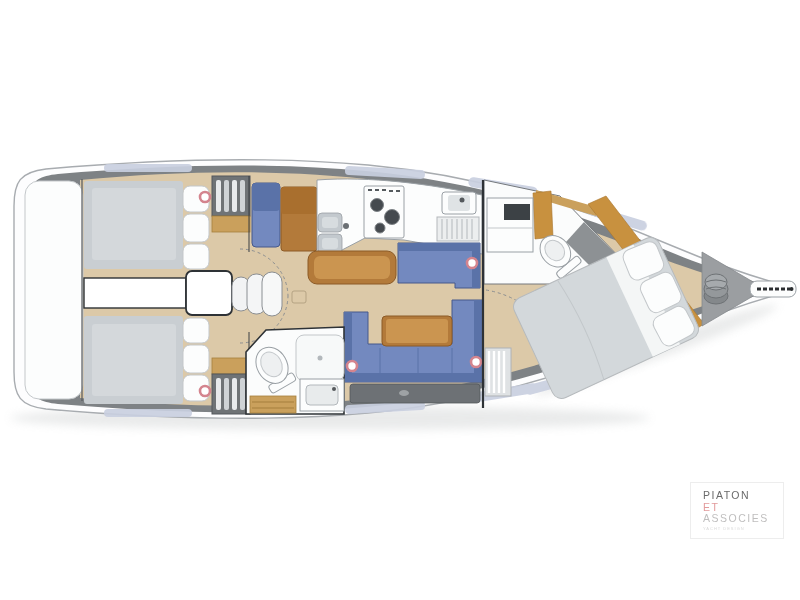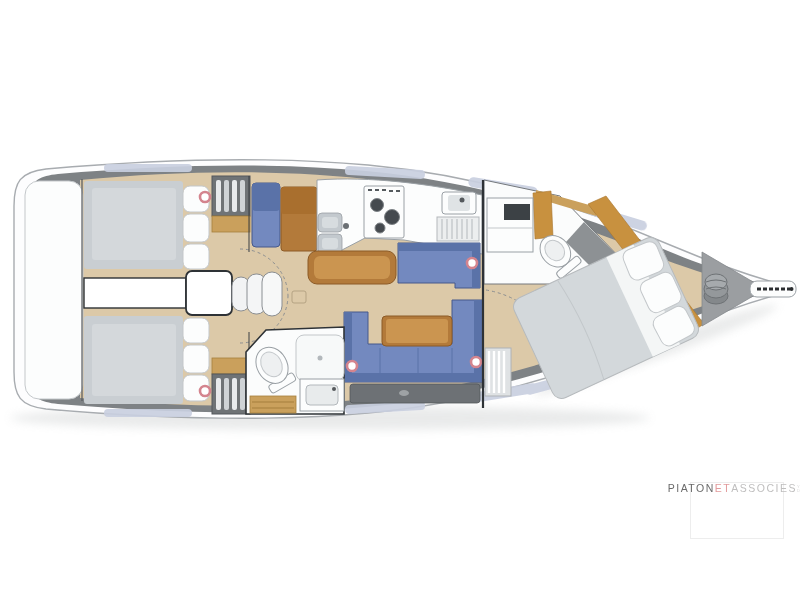--- a/index.html
+++ b/index.html
@@ -30,21 +30,21 @@
   .c-steel{fill:var(--steel-gray);stroke:var(--fixture-stroke);stroke-width:.8}
   .c-hatch{fill:#ffffff;stroke:var(--hatch-pink);stroke-width:2.6}
   .c-locker{fill:var(--locker-gray);stroke:#84888b;stroke-width:.8}
   .c-storage{fill:var(--storage-gray);stroke:#54585c;stroke-width:.8}
   .c-swing{fill:none;stroke:#8b8e91;stroke-width:1;stroke-dasharray:3 3}
 
   
   .logo{
     position:absolute;left:690px;top:482px;width:94px;height:57px;
     border:1px solid #ededed;background:#ffffff;
-    display:flex;justify-content:center;
+    display:flex;flex-direction:column;justify-content:center;
     padding-left:12px;box-sizing:border-box;
     letter-spacing:1.5px;font-size:10.5px;line-height:11.5px;font-weight:400;
   }
   .logo .l1{color:var(--logo-c1)}
   .logo .l2{color:var(--logo-c2)}
   .logo .l3{color:var(--logo-c3)}
   .logo .tag{color:var(--logo-c4);font-size:4px;letter-spacing:1px;margin-top:2px;line-height:4px}
 </style>
 </head>
 <body>

